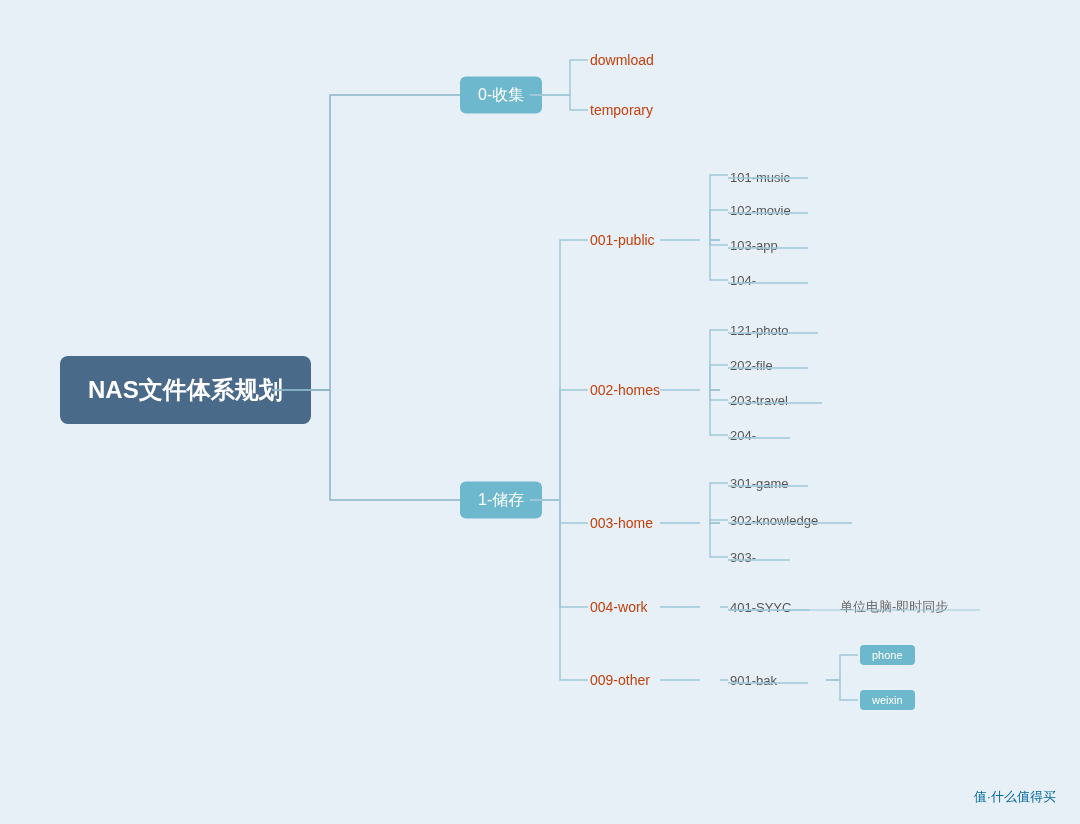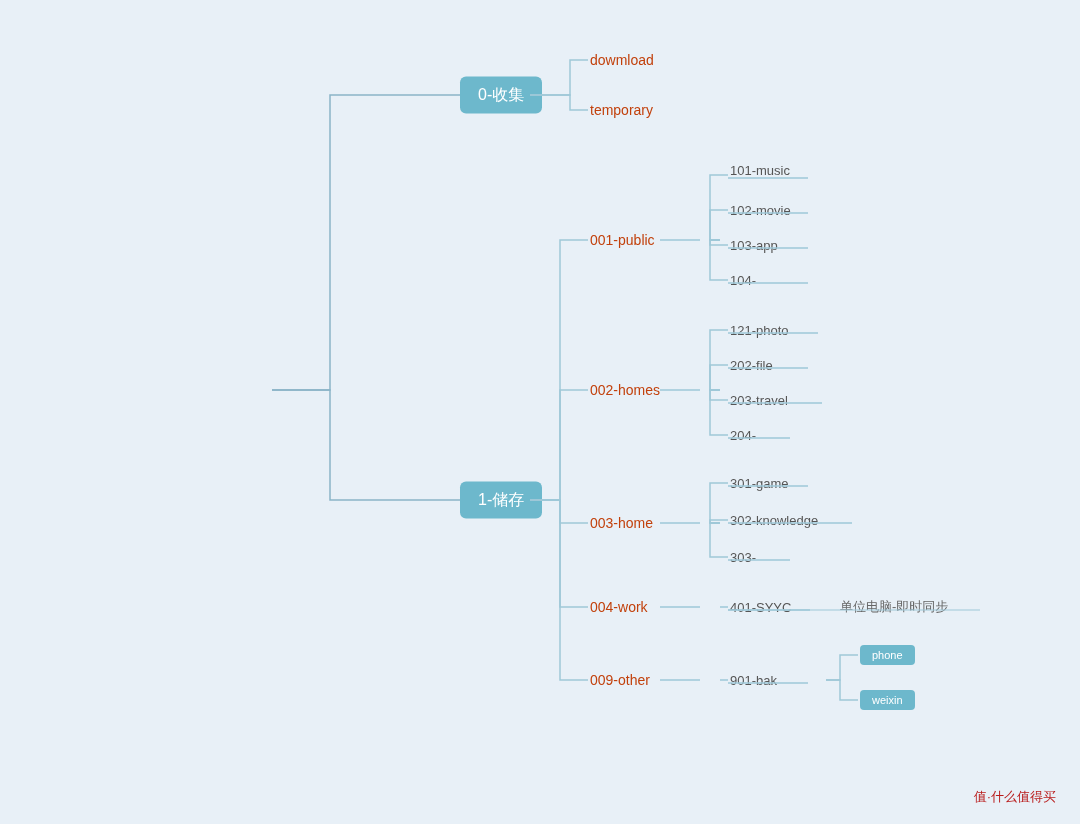--- a/index.html
+++ b/index.html
@@ -79,49 +79,52 @@
       top: 0; left: 0;
       width: 1080px;
       height: 824px;
       pointer-events: none;
     }
 
     .watermark {
       position: absolute;
       bottom: 18px;
       right: 24px;
-      color: #b91c1c;
+      color: #0369a1;
       font-size: 13px;
     }
   </style>
 </head>
 <body>
 
 <div id="mind-map">
 
+  <div class="node-root" style="left:60px; top:390px; transform:translateY(-50%);">
+    <span>NAS文件体系规划</span>
+  </div>
 
   <div class="node-l1" style="left:460px; top:95px; transform:translateY(-50%);">
     <span>0-收集</span>
   </div>
 
   <div class="node-l2" style="left:590px; top:60px; transform:translateY(-50%);">
     <span>dowmload</span>
   </div>
   <div class="node-l2" style="left:590px; top:110px; transform:translateY(-50%);">
     <span>temporary</span>
   </div>
 
   <div class="node-l1" style="left:460px; top:500px; transform:translateY(-50%);">
     <span>1-储存</span>
   </div>
 
   <div class="node-l2" style="left:590px; top:240px; transform:translateY(-50%);">
     <span>001-public</span>
   </div>
-  <div class="node-l3" style="left:730px; top:170px; transform:translateY(-50%);text-align:center;">
+  <div class="node-l3" style="left:730px; top:177px; transform:translateY(-50%);text-align:center;">
     <span>101-music</span>
   </div>
   <div class="node-l3" style="left:730px; top:210px; transform:translateY(-50%);">
     <span>102-movie</span>
   </div>
   <div class="node-l3" style="left:730px; top:245px; transform:translateY(-50%);">
     <span>103-app</span>
   </div>
   <div class="node-l3" style="left:730px; top:280px; transform:translateY(-50%);">
     <span>104-</span>

